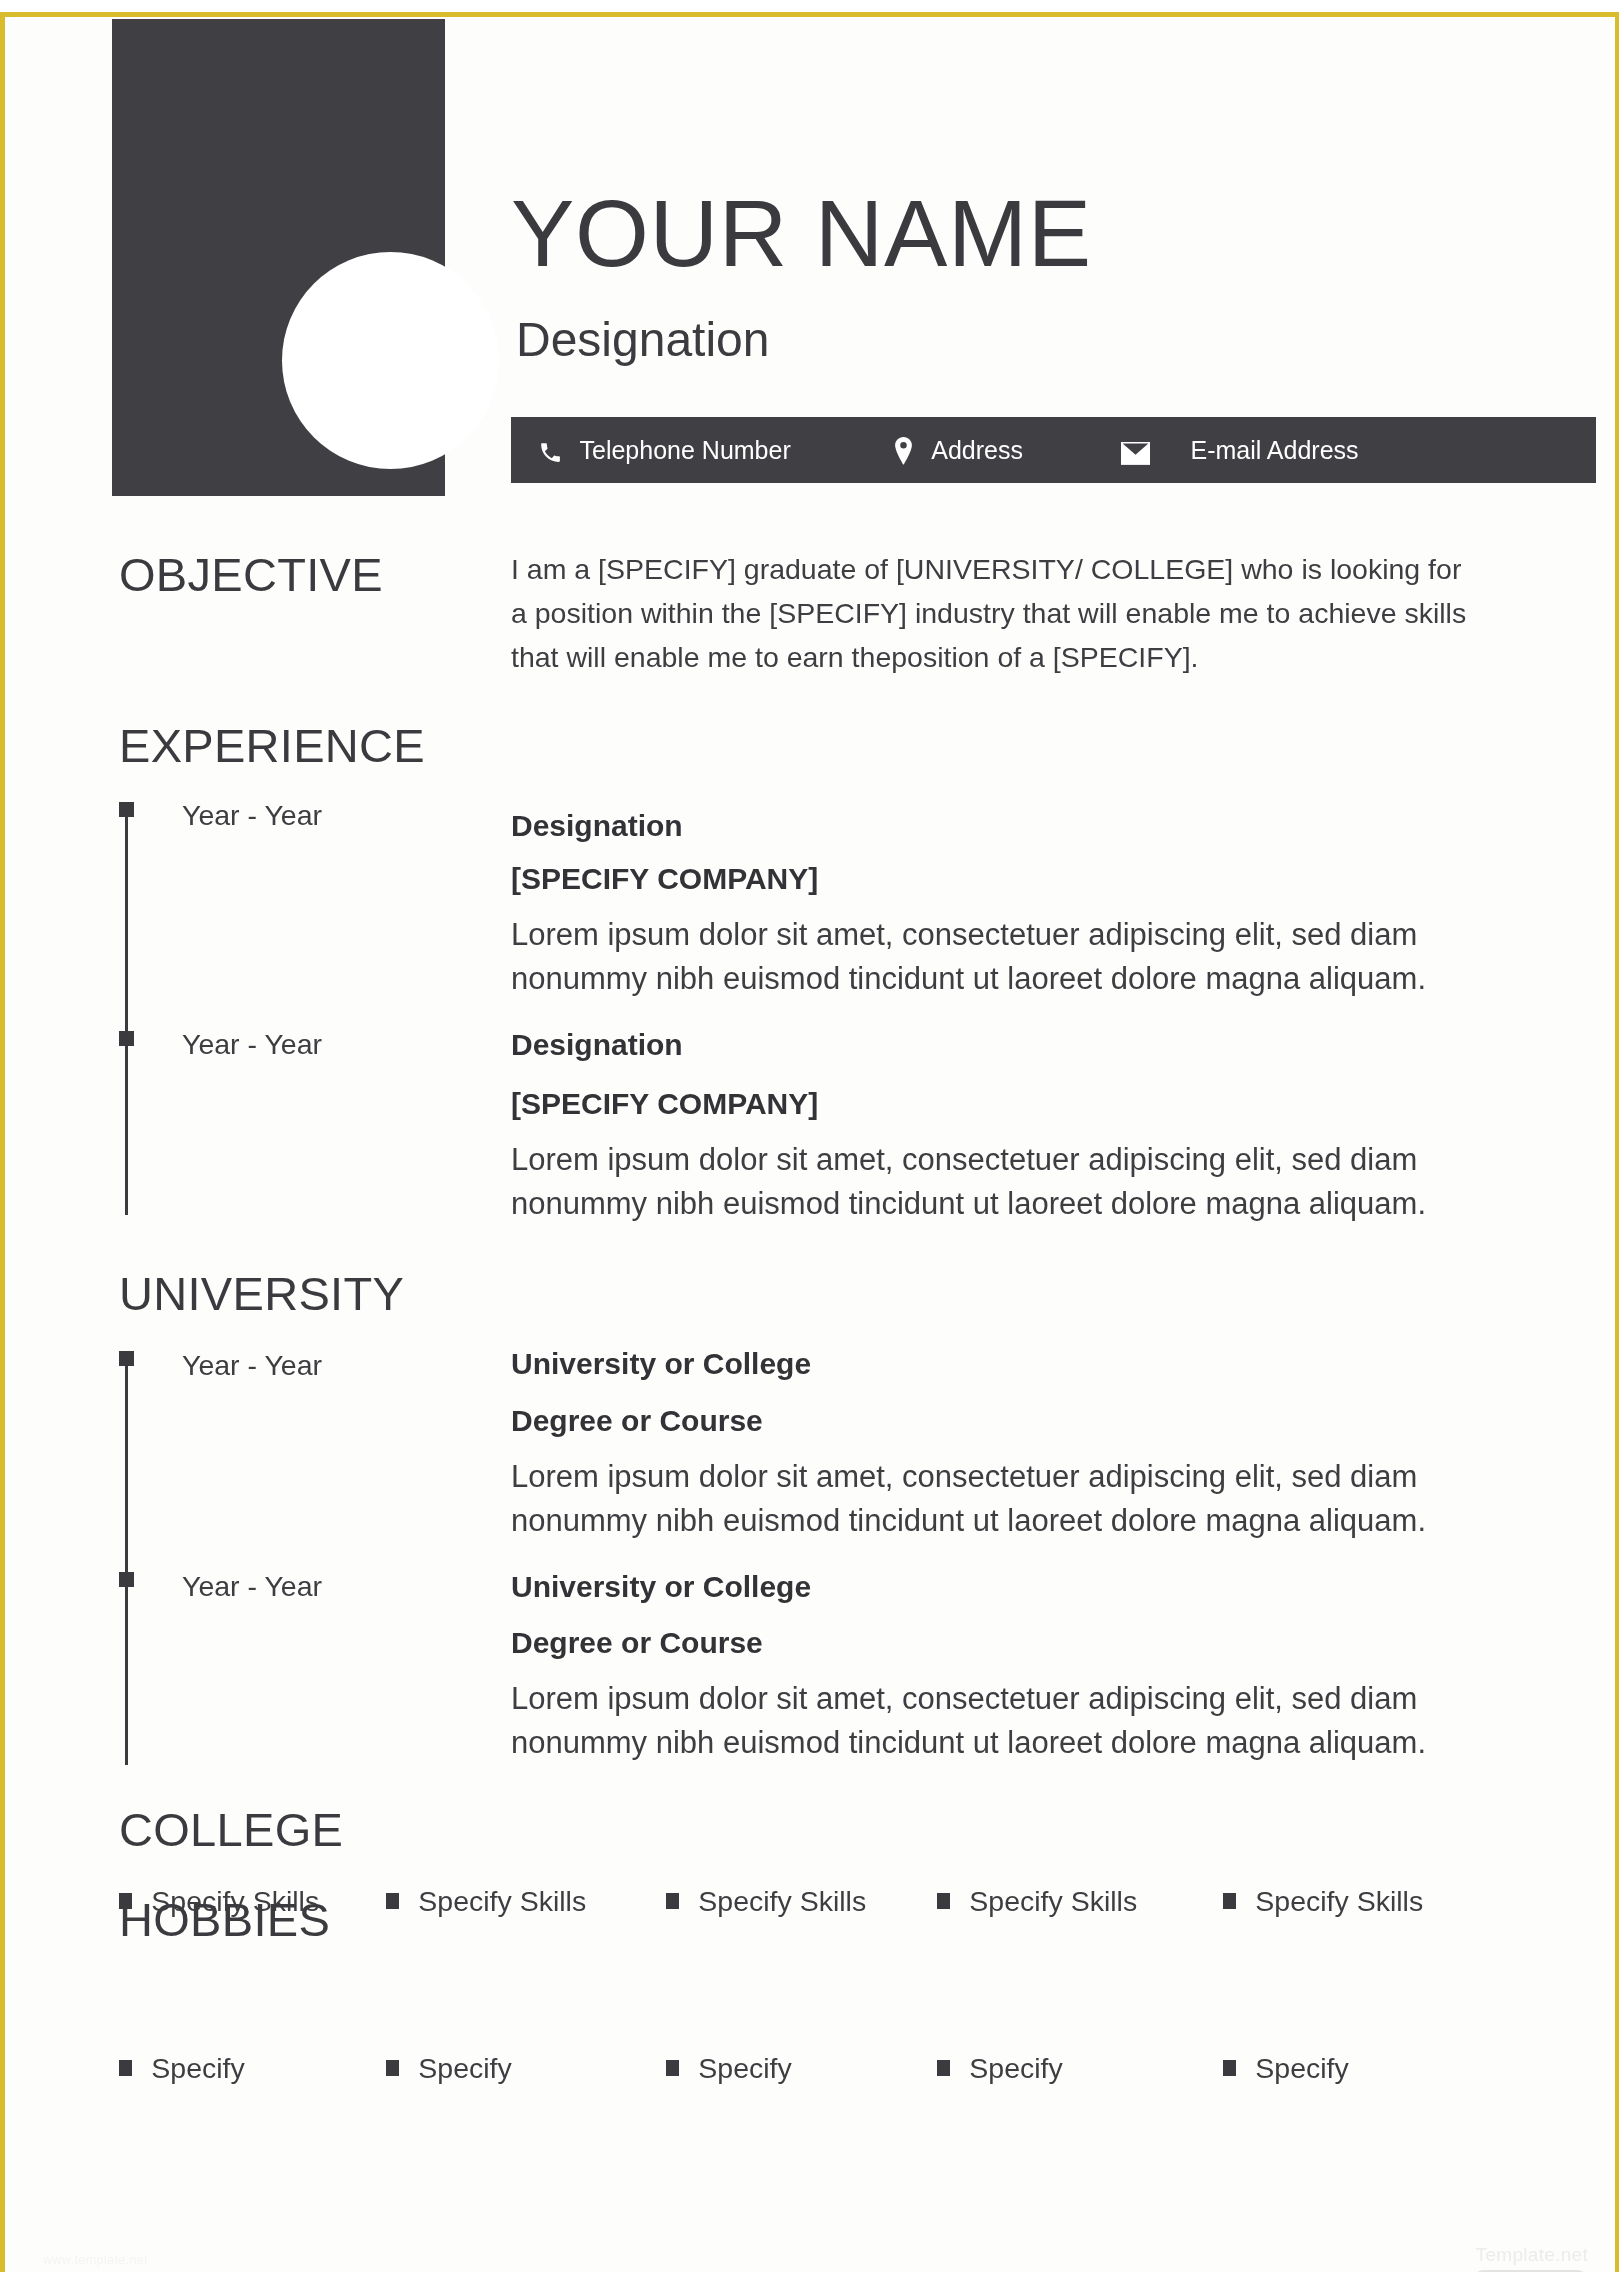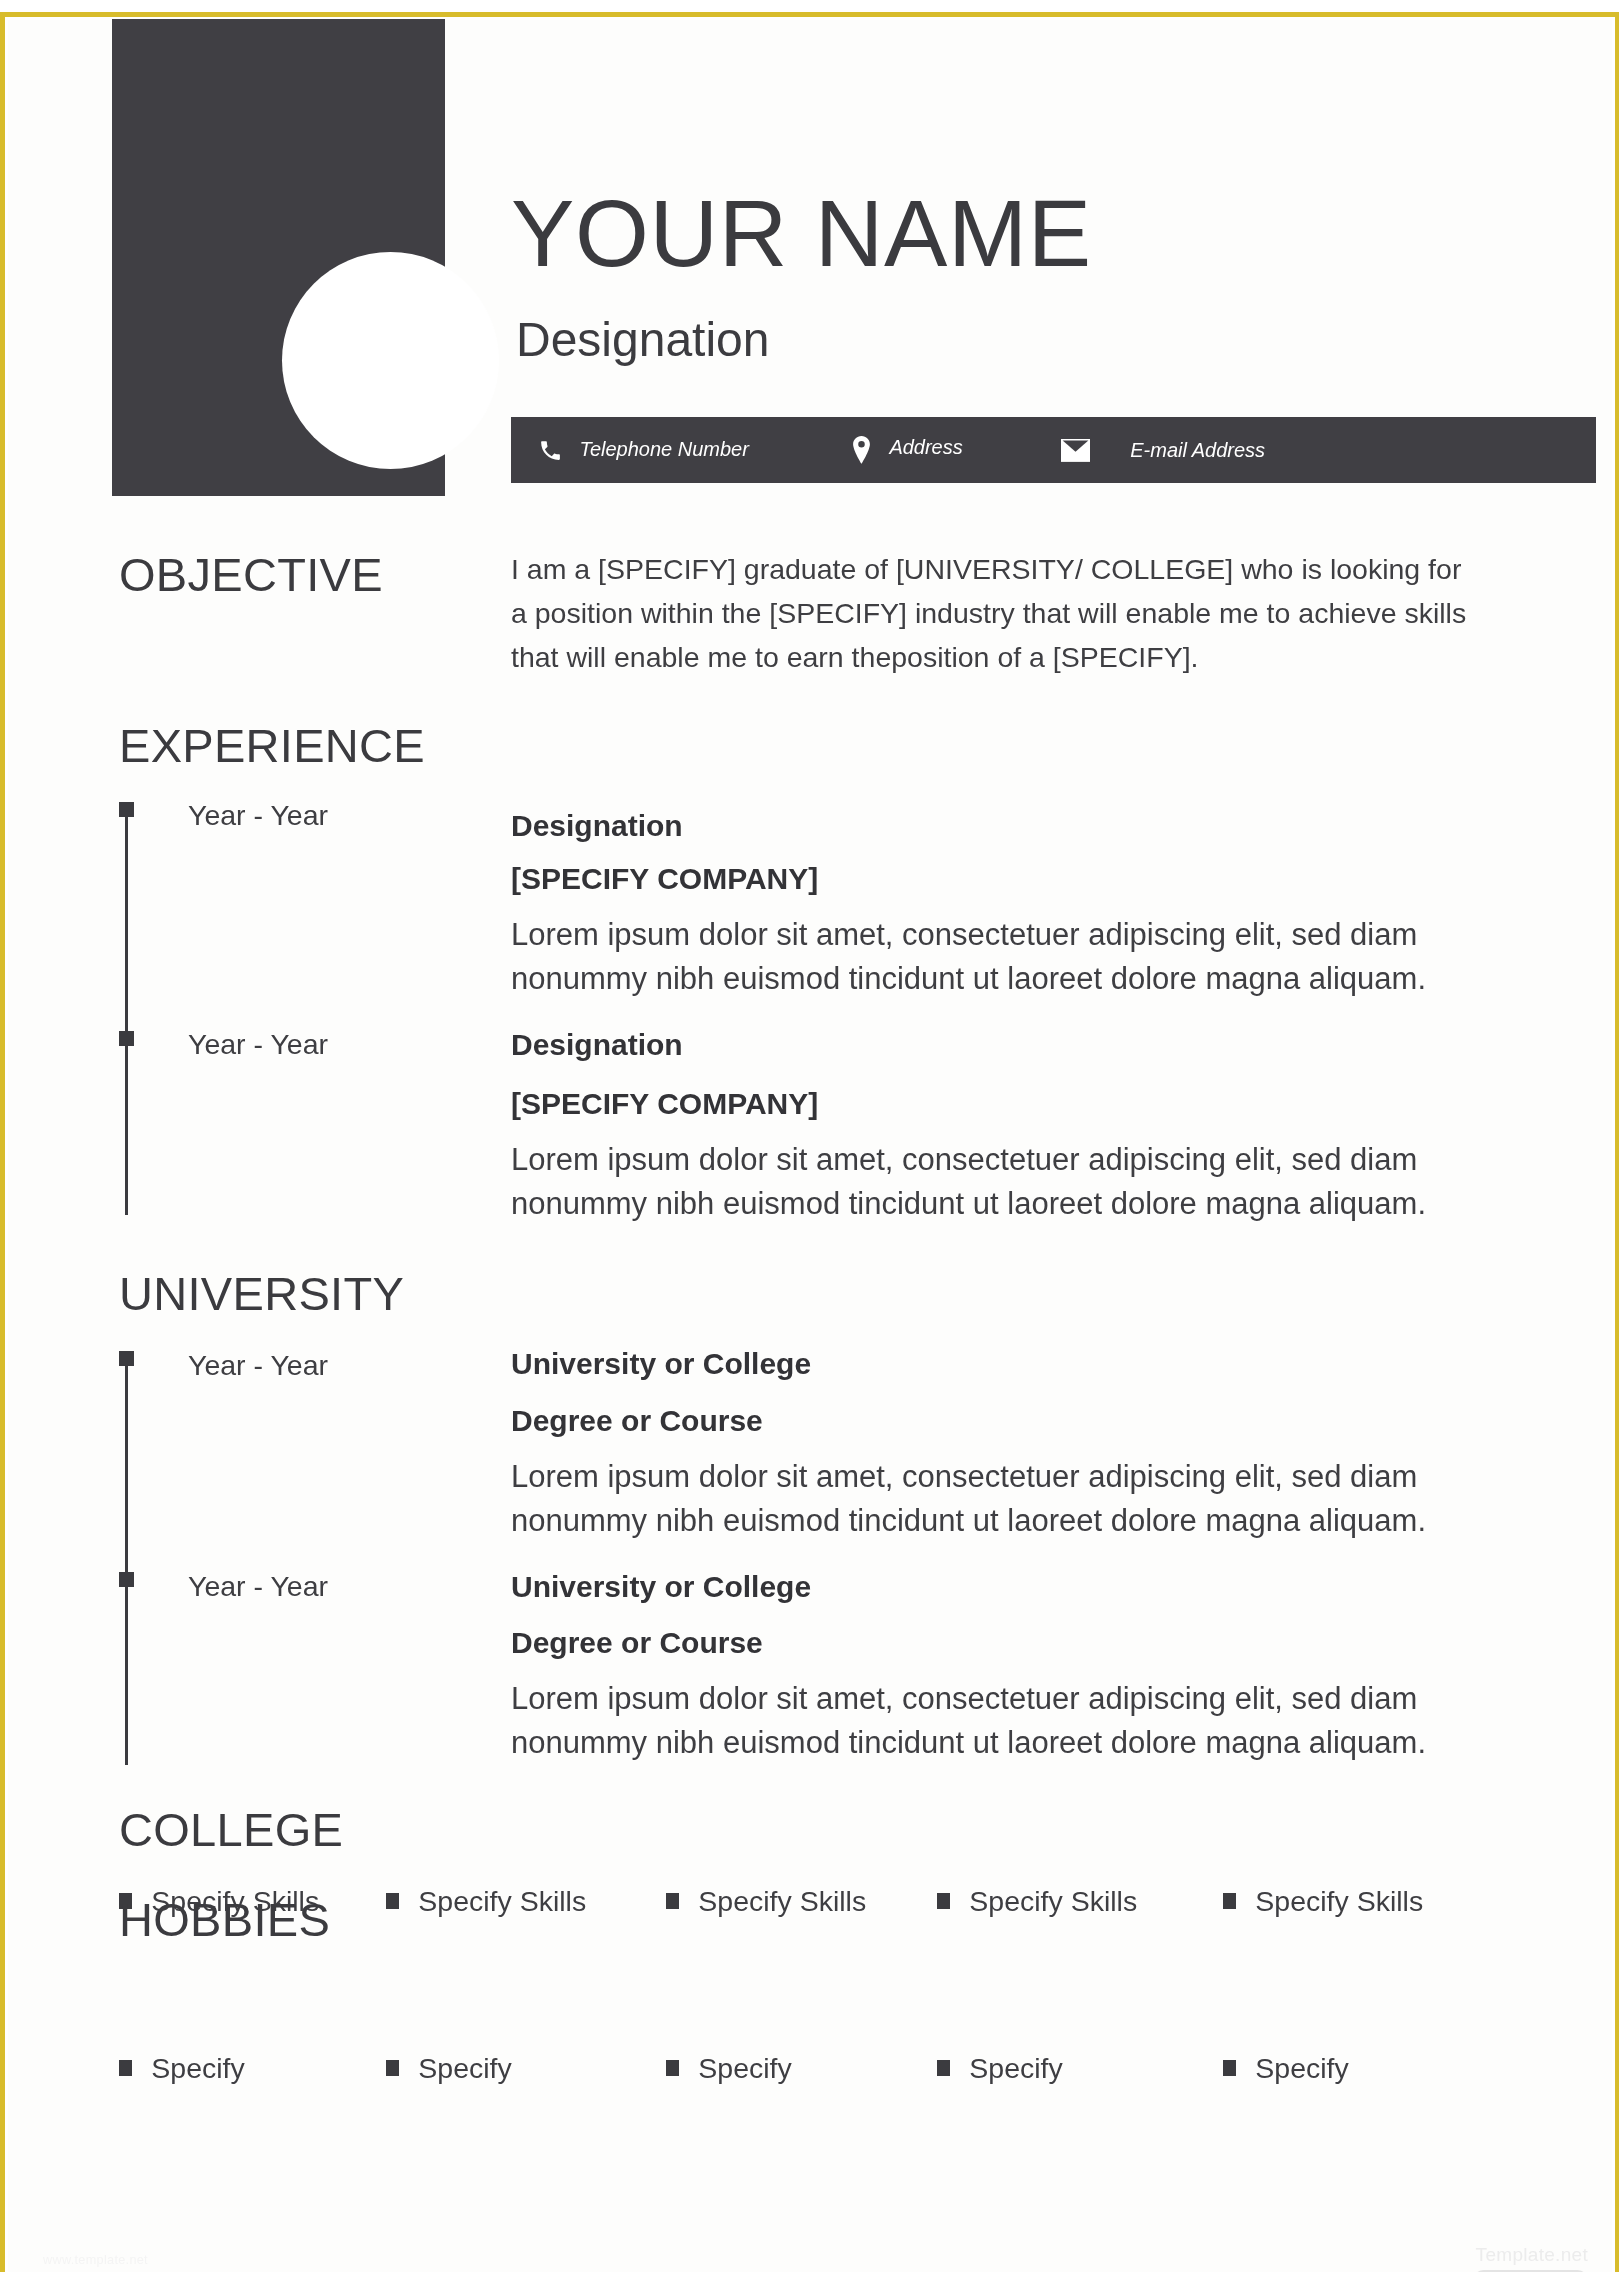--- a/index.html
+++ b/index.html
@@ -77,25 +77,24 @@
     top: 397px;
     width: 1085px;
     height: 66px;
     background: #403F44;
     display: flex;
     align-items: center;
   }
 
   .contact-item {
     display: flex;
-    align-items: flex-start;
+    align-items: flex-end;
     color: #ffffff;
-    font-size: 20px;
-    white-space: nowrap;
-    font-style: italic;
+    font-size: 25px;
+    white-space: nowrap;
   }
   .contact-item .ci-label { margin-left: 16.5px; }
 
   .ci-1 { margin-left: 27px; }
   .ci-2 { margin-left: 101px; }
   .ci-3 { margin-left: 98px; gap: 24px; }
 
   .ci-icon { display: inline-flex; align-items: center; justify-content: center; }
 
   
@@ -131,21 +130,21 @@
   .tl-marker {
     position: absolute;
     left: 111px;
     width: 15px;
     height: 15px;
     background: #3b3b3f;
   }
 
   .tl-year {
     position: absolute;
-    left: 180px;
+    left: 174px;
     font-size: 28.5px;
     line-height: 1;
     color: #3e3e42;
     white-space: nowrap;
   }
 
   .entry-title {
     position: absolute;
     left: 503px;
     font-size: 30px;

